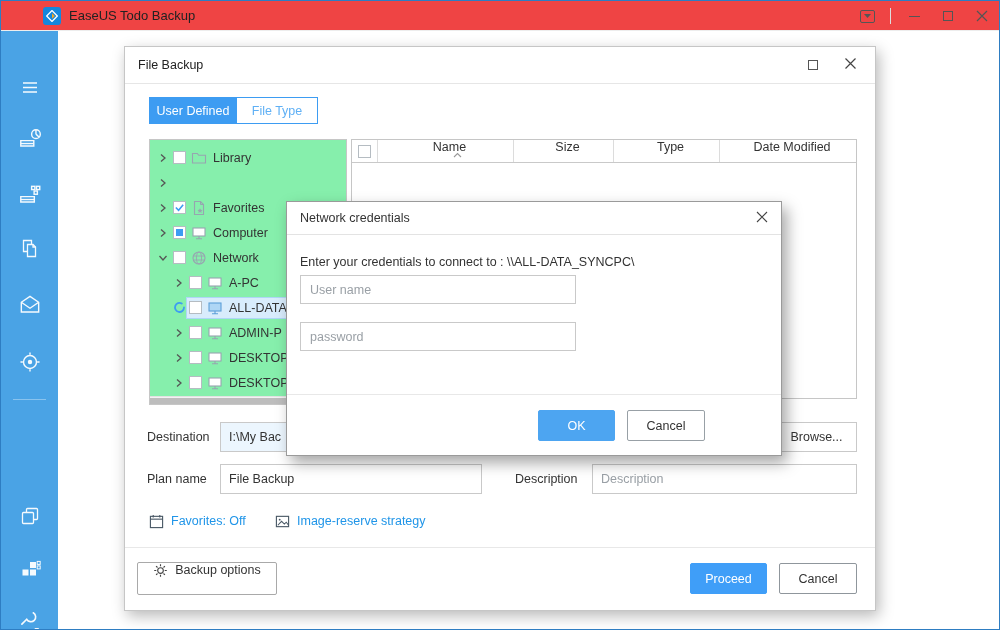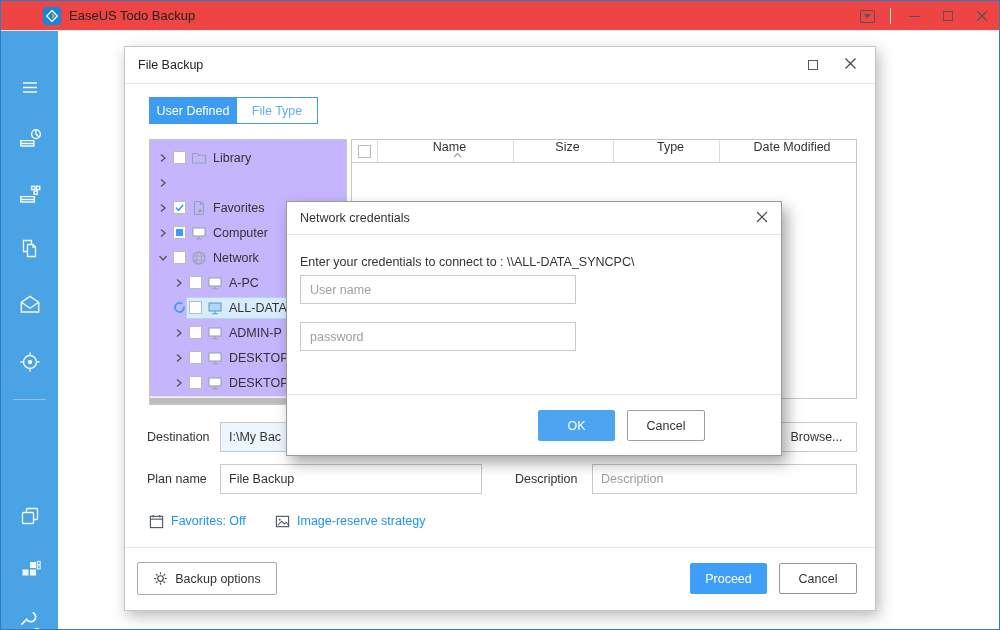--- a/index.html
+++ b/index.html
@@ -28,21 +28,21 @@
   .dlg-title{position:absolute;left:13px;top:0;line-height:37px;font-size:12.5px;color:#222;}
   .dlg-max{position:absolute;right:57px;top:13px;width:10px;height:10px;border:1px solid #555;cursor:pointer;}
   .dlg-close{position:absolute;right:18px;top:10px;cursor:pointer;}
 
   .tabs{position:absolute;left:24px;top:50px;display:flex;}
   .tab{height:27px;line-height:27px;text-align:center;cursor:pointer;}
   .tab.active{width:88px;background:#3d9cf2;color:#fff;border:1px solid #3d9cf2;}
   .tab.inactive{width:81px;background:#fff;color:#5fb0f5;border:1px solid #3d9cf2;border-left:none;}
 
   
-  .tree{position:absolute;left:24px;top:92px;width:198px;height:266px;border:1px solid #c6c6c6;background:#c4b5fd;overflow:hidden;}
+  .tree{position:absolute;left:24px;top:92px;width:198px;height:266px;border:1px solid #c6c6c6;background:#86efac;overflow:hidden;}
   .tree-rows{position:absolute;left:0;top:5px;width:100%;}
   .trow{height:25px;display:flex;align-items:center;white-space:nowrap;cursor:default;}
   .exp{width:14px;margin-left:6px;display:flex;align-items:center;justify-content:center;flex:none;}
   .trow.lvl1 .exp{margin-left:22px;}
   .tsel{display:flex;align-items:center;padding:2px 4px 2px 2px;border:1px solid transparent;}
   .tsel.selected{background:#d8ecfc;border-color:#aed6f7;}
   .cb{width:13px;height:13px;border:1px solid #b5bcc2;background:#fff;display:inline-flex;align-items:center;justify-content:center;flex:none;}
   .cb.partial::after{content:"";width:7px;height:7px;background:#3d9cf2;}
   .ticon{margin-left:5px;display:flex;align-items:center;flex:none;}
   .tlabel{margin-left:6px;color:#333;}
@@ -69,21 +69,21 @@
   .plan-input{position:absolute;left:95px;top:417px;width:262px;height:30px;border:1px solid #c9c9c9;background:#fff;padding:0 8px;font-family:"Liberation Sans",sans-serif;font-size:12.5px;color:#333;}
   .desc-input{position:absolute;left:467px;top:417px;width:265px;height:30px;border:1px solid #c9c9c9;background:#fff;padding:0 8px;font-family:"Liberation Sans",sans-serif;font-size:12.5px;color:#333;}
   input::placeholder{color:#9aa0a6;}
 
   
   .link-item{position:absolute;top:465px;height:18px;display:flex;align-items:center;cursor:pointer;}
   .link-item .txt{margin-left:7px;color:#2095e8;}
 
   
   .dlg-footer-divider{position:absolute;left:0;top:500px;width:100%;height:1px;background:#e8e8e8;}
-  .backup-options{position:absolute;left:12px;top:515px;width:140px;height:33px;border:1px solid #a9a9a9;border-radius:2px;background:#fff;display:flex;align-items:center;justify-content:center;cursor:pointer;font-size:12.5px;color:#333;font-family:"Liberation Sans",sans-serif;}
+  .backup-options{position:absolute;left:12px;top:515px;width:140px;height:33px;border:1px solid #a9a9a9;border-radius:2px;background:#fff;display:flex;justify-content:center;cursor:pointer;font-size:12.5px;color:#333;font-family:"Liberation Sans",sans-serif;}
   .backup-options .txt{margin-left:7px;}
   .proceed-btn{position:absolute;left:565px;top:516px;width:77px;height:31px;background:#3f9ef8;border:1px solid #3f9ef8;border-radius:2px;color:#fff;font-size:12.5px;cursor:pointer;font-family:"Liberation Sans",sans-serif;}
   .cancel-btn{position:absolute;left:654px;top:516px;width:78px;height:31px;background:#fff;border:1px solid #8f969c;border-radius:2px;color:#333;font-size:12.5px;cursor:pointer;font-family:"Liberation Sans",sans-serif;}
 
   
   .modal{position:absolute;left:285px;top:200px;width:496px;height:255px;background:#fff;border:1px solid #9a9a9a;box-shadow:5px 7px 14px rgba(0,0,0,.35);z-index:10;}
   .modal-titlebar{position:absolute;left:0;top:0;width:100%;height:33px;border-bottom:1px solid #e3e3e3;}
   .modal-title{position:absolute;left:13px;top:0;line-height:33px;color:#333;}
   .modal-close{position:absolute;right:13px;top:9px;cursor:pointer;}
   .modal-msg{position:absolute;left:13px;top:53px;color:#333;}

